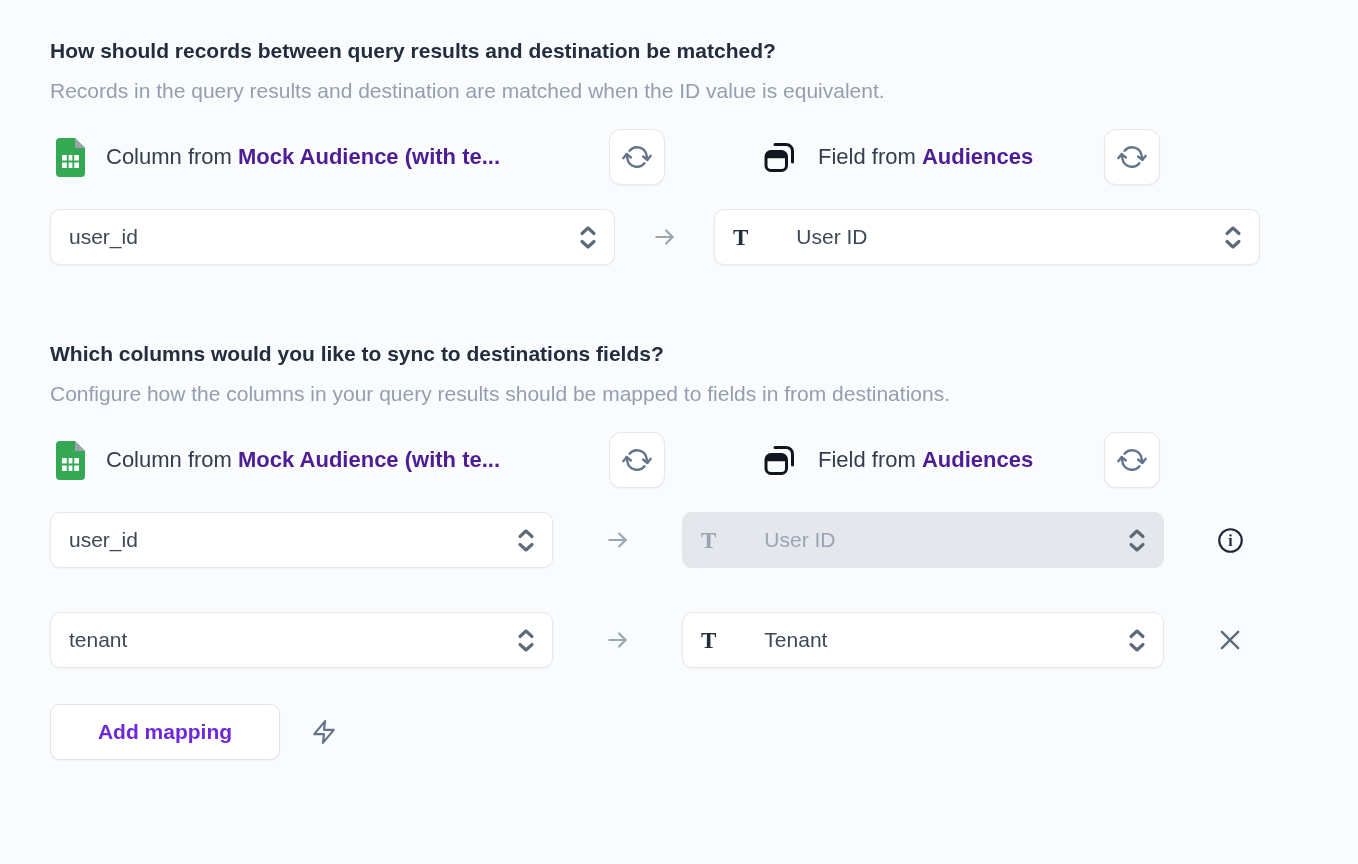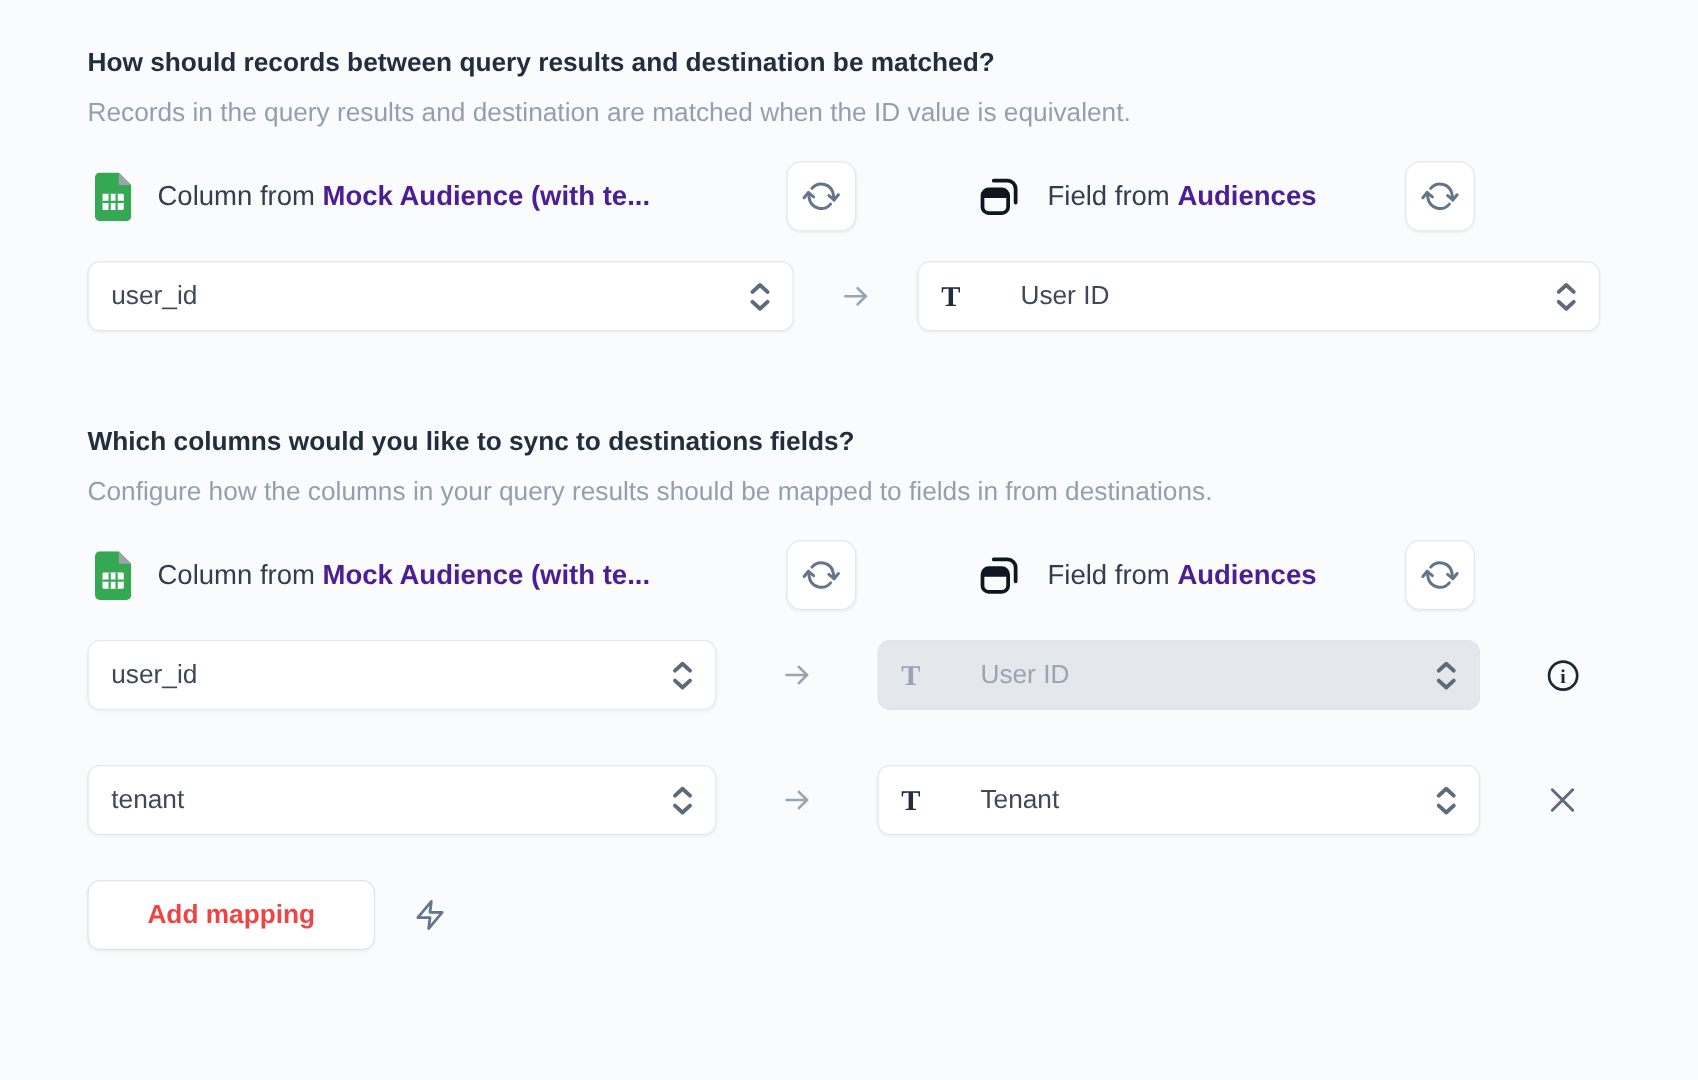--- a/index.html
+++ b/index.html
@@ -1,21 +1,21 @@
 <!DOCTYPE html>
 <html><head>
 <meta charset="utf-8">
 <style>
   * { margin:0; padding:0; box-sizing:border-box; }
   html,body { background:#fafbfd; }
   .page {
     position:relative;
     width:1358px; height:864px;
     background:#fafbfd;
-    padding:36px 66px 0 70px;
+    padding:36px 66px 0 50px;
     font-family:"Liberation Sans", sans-serif;
     color:#222d3d;
     overflow:hidden;
   }
   .q-heading {
     font-size:21px; font-weight:700; color:#222d3d; line-height:29px;
   }
   .q-desc {
     font-size:21px; color:#949eae; line-height:40px;
     margin-top:6px; max-width:1070px;
@@ -64,21 +64,21 @@
   .row-trailing {
     margin-left:52px; width:28px; height:28px;
     display:flex; align-items:center; justify-content:center; cursor:pointer;
   }
   .section-2 { margin-top:74px; }
   .footer-row { display:flex; align-items:center; margin-top:36px; }
   .add-btn {
     height:56px; min-width:230px; padding:0 30px;
     background:#fff; border:1px solid #dfe4ea; border-radius:10px;
     font-family:"Liberation Sans", sans-serif;
-    font-size:21px; font-weight:700; color:#ef4444;
+    font-size:21px; font-weight:700; color:#6d28d9;
     display:flex; align-items:center; justify-content:center;
     box-shadow:0 1px 2px rgba(27,36,44,.06);
     cursor:pointer;
   }
   .zap-btn { margin-left:31px; display:flex; align-items:center; cursor:pointer; }
 </style>
 </head>
 <body>
 
 <svg width="0" height="0" style="position:absolute">

